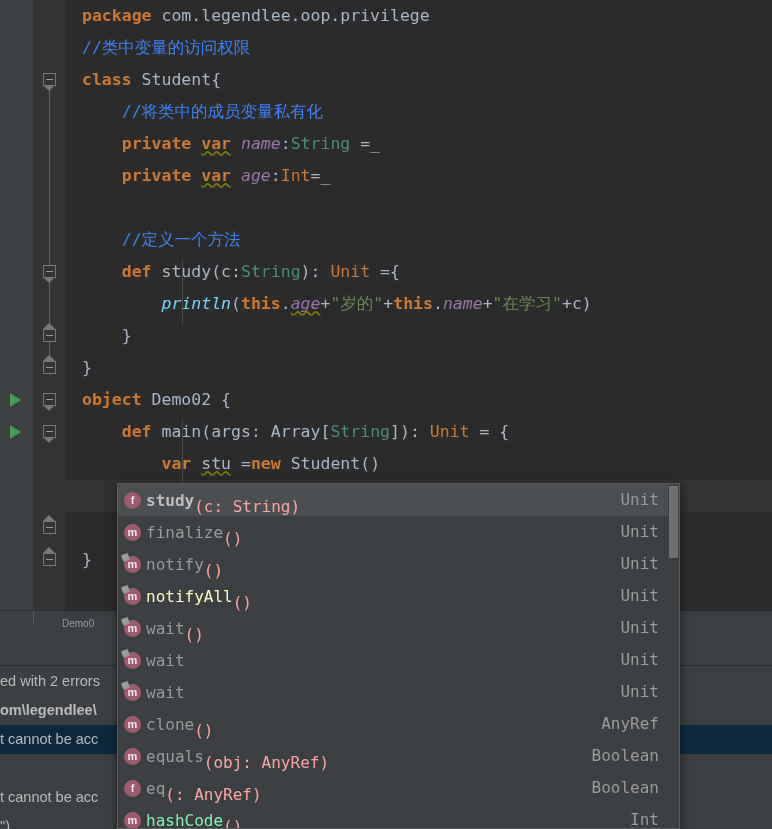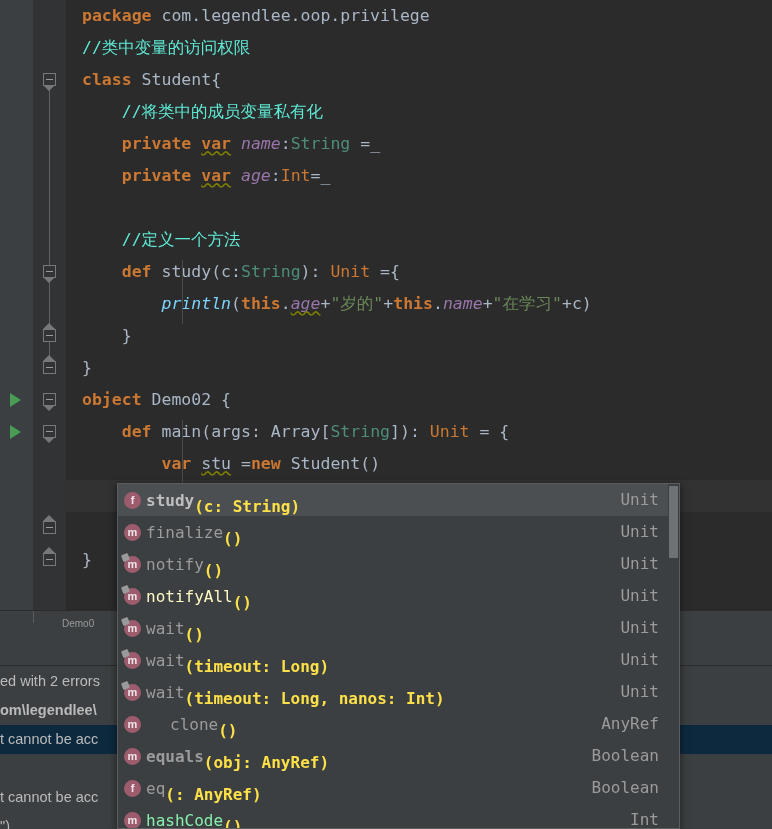--- a/index.html
+++ b/index.html
@@ -45,21 +45,21 @@
     line-height: 32px;
     color: #a9b7c6;
     white-space: pre;
   }
   .line { height: 32px; padding-left: 16px; position: relative; }
   .line.caret-line { background: #323232; width: 706px; }
 
   .kw   { color: #cc7832; font-weight: bold; }
   .kw2  { color: #cc7832; }
   .plain{ color: #a9b7c6; }
-  .cmt  { color: #5eead4; font-style: normal; }
+  .cmt  { color: #3b82f6; font-style: normal; }
   .fld  { color: #9876aa; font-style: italic; }
   .typ  { color: #4e8d7c; }
   .str  { color: #6a8759; }
   .mth  { color: #7dd3fc; font-style: italic; }
   .wavy { text-decoration: underline wavy #808000; text-decoration-skip-ink: none; }
 
   
   .run-arrow {
     position: absolute; left: 10px;
     width: 0; height: 0;
@@ -184,21 +184,21 @@
   }
   .prow .picon.inherited::after {
     content: "";
     position: absolute; left: -2px; top: -2px;
     width: 7px; height: 7px;
     background: #9a9a9a;
     border-radius: 1px;
     transform: rotate(-20deg);
   }
   .prow .pname { flex: 0 0 auto; color: #bfbfbf; font-weight: bold; }
-  .prow .psig  { flex: 0 0 auto; color: #fde047; font-weight: bold; margin-top: 12px; }
+  .prow .psig  { flex: 0 0 auto; color: #fca5a5; font-weight: normal; margin-top: 12px; }
   .prow .ptype {
     position: absolute; right: 10px; top: 0;
     line-height: 32px;
     color: #9b9b9b;
   }
   .popup-scroll-track {
     position: absolute; right: 0; top: 0;
     width: 11px; height: 100%;
     background: #3c3f41;
   }
@@ -266,24 +266,24 @@
     <div class="console-body" id="console-body"><div class="row">ed with 2 errors</div><div class="row bold">om\legendlee\</div><div class="row sel">t cannot be acc</div><div class="row"></div><div class="row">t cannot be acc</div><div class="row">")</div></div>
   </div>
 
   <div class="popup">
     <div class="popup-list" id="popup-list">
         <div class="prow selected"><span class="picon">f</span><span class="pname">study</span><span class="psig">(c: String)</span><span class="ptype">Unit</span></div>
         <div class="prow"><span class="picon">m</span><span class="pname" style="font-weight: normal; color: rgb(155, 155, 155);">finalize</span><span class="psig">()</span><span class="ptype">Unit</span></div>
         <div class="prow"><span class="picon inherited">m</span><span class="pname" style="font-weight: normal; color: rgb(155, 155, 155);">notify</span><span class="psig">()</span><span class="ptype">Unit</span></div>
         <div class="prow"><span class="picon inherited">m</span><span class="pname" style="font-weight: normal; color: #fef9c3;">notifyAll</span><span class="psig">()</span><span class="ptype">Unit</span></div>
         <div class="prow"><span class="picon inherited">m</span><span class="pname" style="font-weight: normal; color: rgb(155, 155, 155);">wait</span><span class="psig">()</span><span class="ptype">Unit</span></div>
-        <div class="prow"><span class="picon inherited">m</span><span class="pname" style="font-weight: normal; color: rgb(155, 155, 155);">wait</span><span class="psig">(timeout: Long)</span><span class="ptype">Unit</span></div>
-        <div class="prow"><span class="picon inherited">m</span><span class="pname" style="font-weight: normal; color: rgb(155, 155, 155);">wait</span><span class="psig">(timeout: Long, nanos: Int)</span><span class="ptype">Unit</span></div>
-        <div class="prow"><span class="picon">m</span><span class="pname" style="font-weight: normal; color: rgb(155, 155, 155); margin-left: 24px;">clone</span><span class="psig">()</span><span class="ptype">AnyRef</span></div>
-        <div class="prow"><span class="picon">m</span><span class="pname" style="font-weight: bold; color: rgb(155, 155, 155);">equals</span><span class="psig">(obj: AnyRef)</span><span class="ptype">Boolean</span></div>
+        <div class="prow"><span class="picon inherited">m</span><span class="pname" style="font-weight: normal; color: rgb(155, 155, 155);">wait</span><span class="ptype">Unit</span></div>
+        <div class="prow"><span class="picon inherited">m</span><span class="pname" style="font-weight: normal; color: rgb(155, 155, 155);">wait</span><span class="ptype">Unit</span></div>
+        <div class="prow"><span class="picon">m</span><span class="pname" style="font-weight: normal; color: rgb(155, 155, 155);">clone</span><span class="psig">()</span><span class="ptype">AnyRef</span></div>
+        <div class="prow"><span class="picon">m</span><span class="pname" style="font-weight: normal; color: rgb(155, 155, 155);">equals</span><span class="psig">(obj: AnyRef)</span><span class="ptype">Boolean</span></div>
         <div class="prow"><span class="picon">f</span><span class="pname" style="font-weight: normal; color: rgb(155, 155, 155);">eq</span><span class="psig">(: AnyRef)</span><span class="ptype">Boolean</span></div>
         <div class="prow"><span class="picon">m</span><span class="pname" style="font-weight: normal; color: #86efac;">hashCode</span><span class="psig">()</span><span class="ptype">Int</span></div>
       </div>
     <div class="popup-scroll-track">
       <div class="popup-scroll-thumb"></div>
     </div>
   </div>
 
   <div class="hintbar">
     

